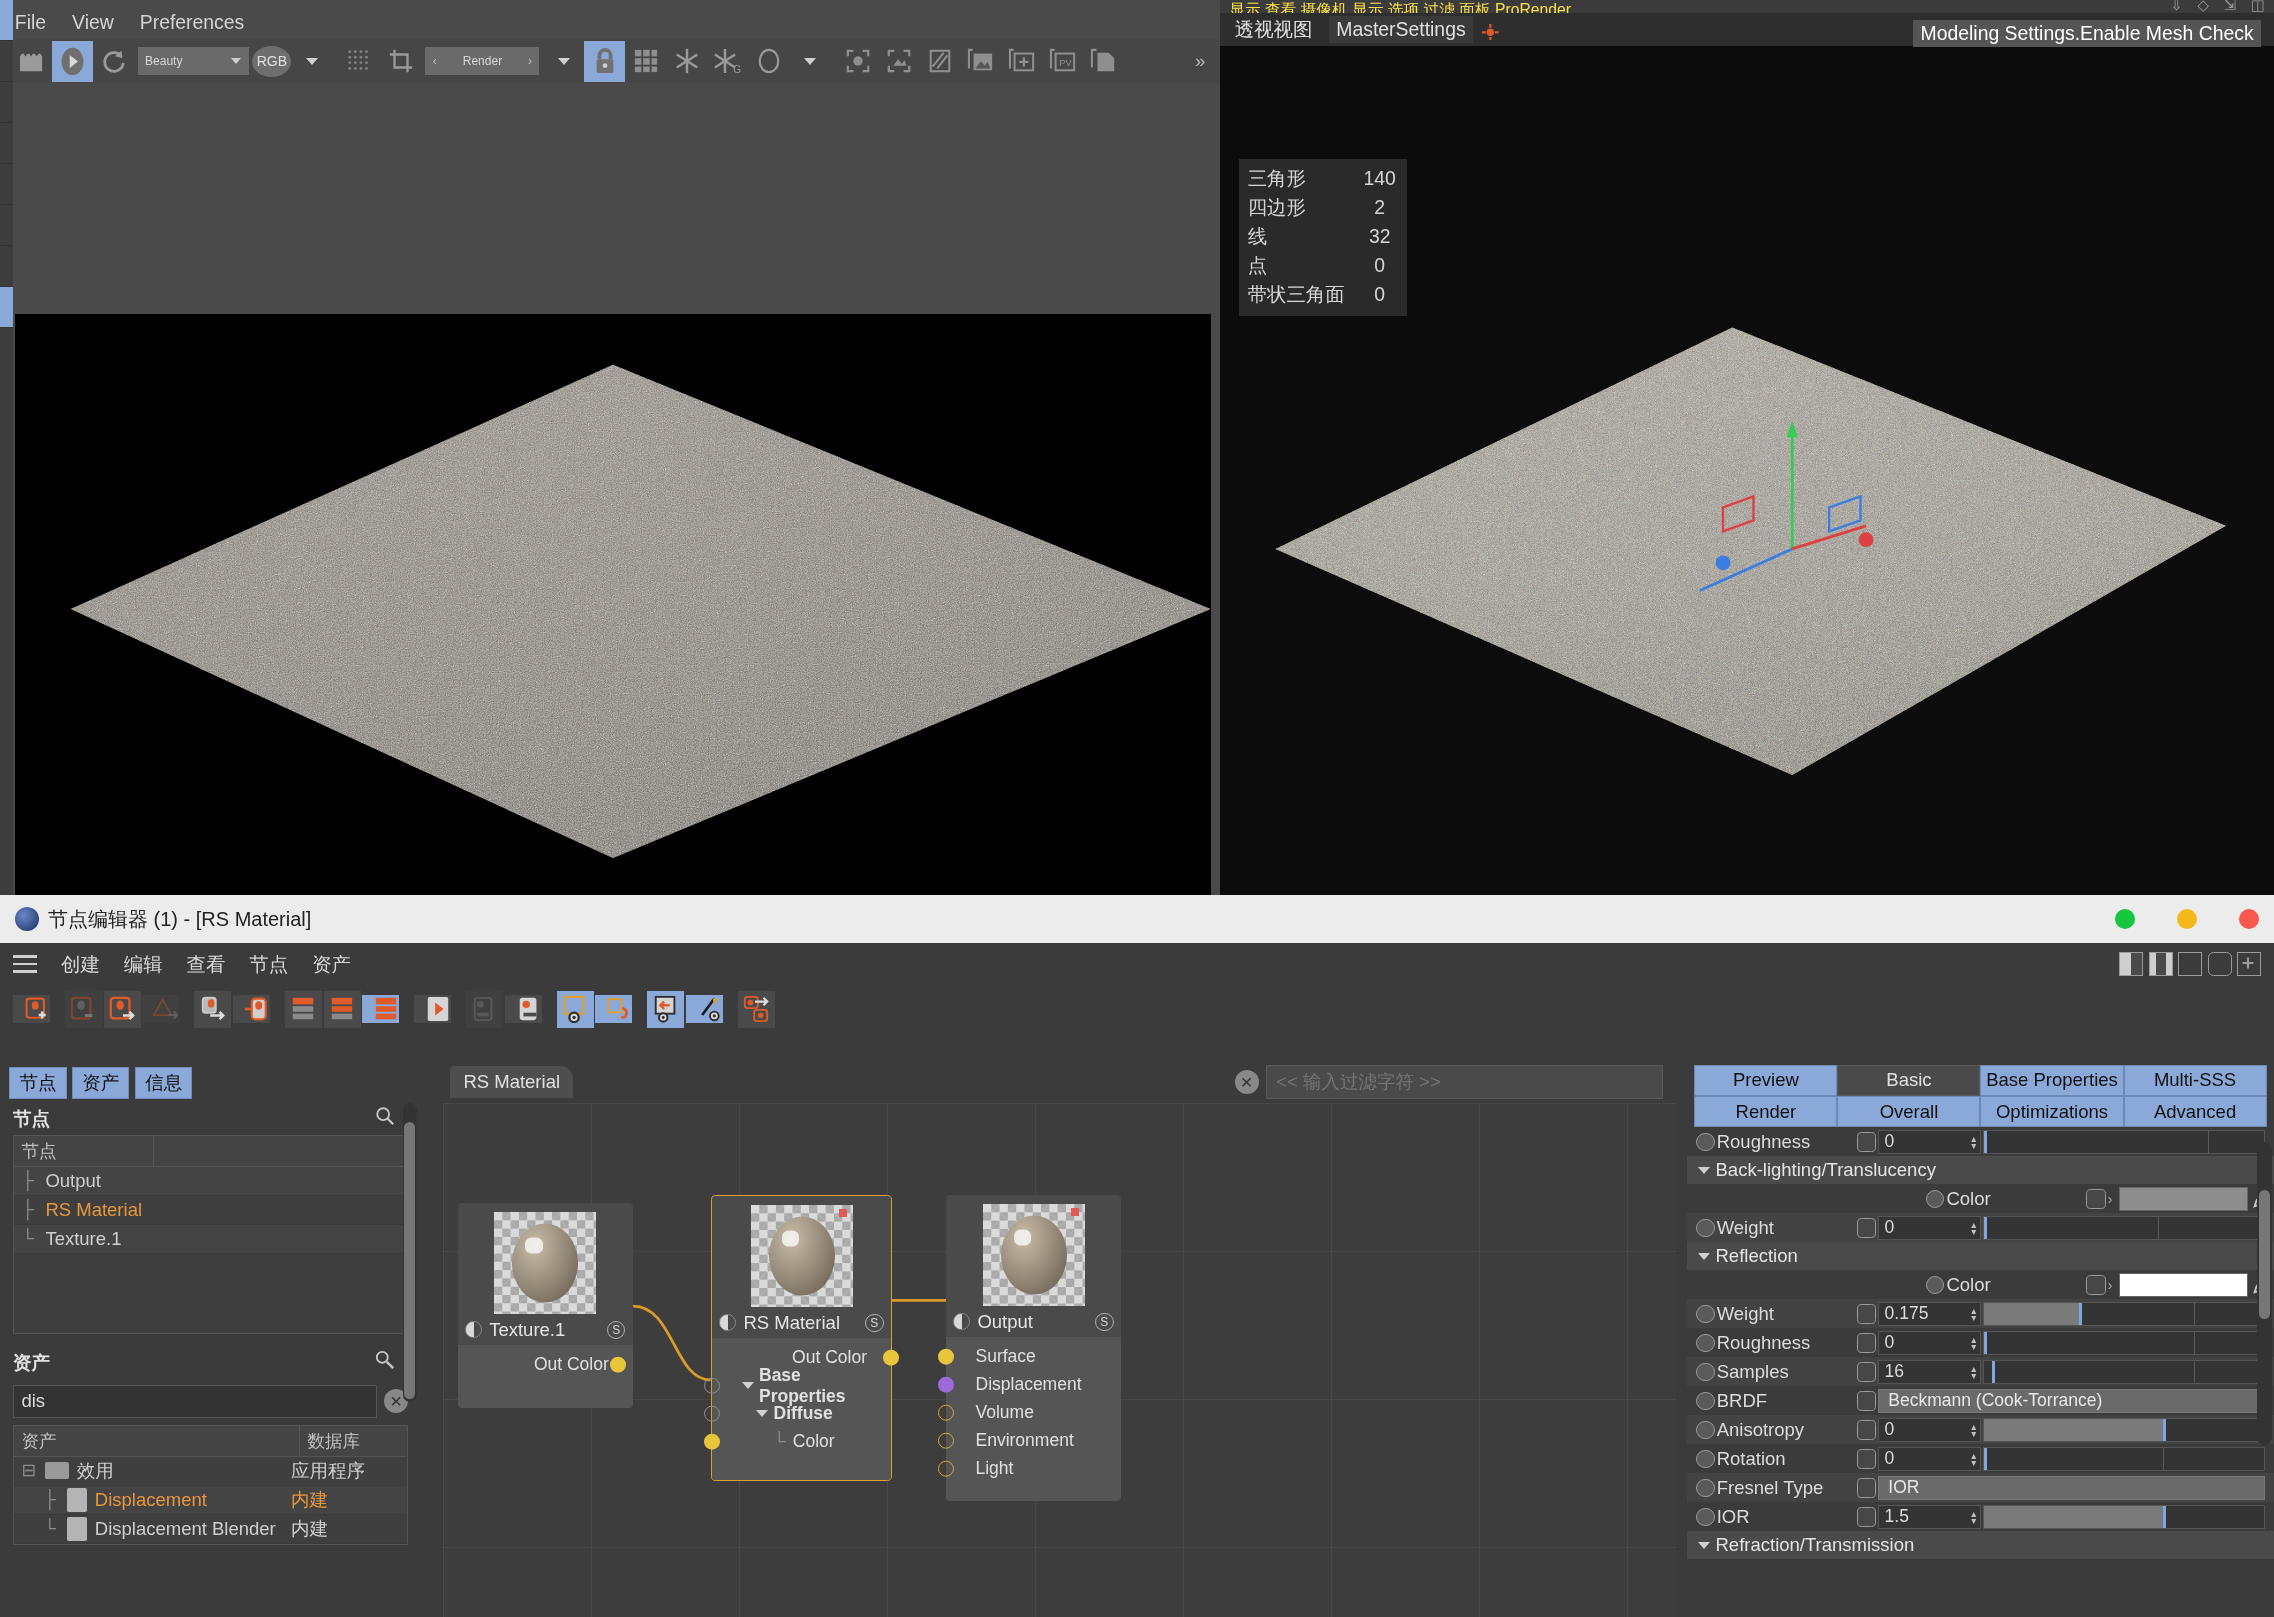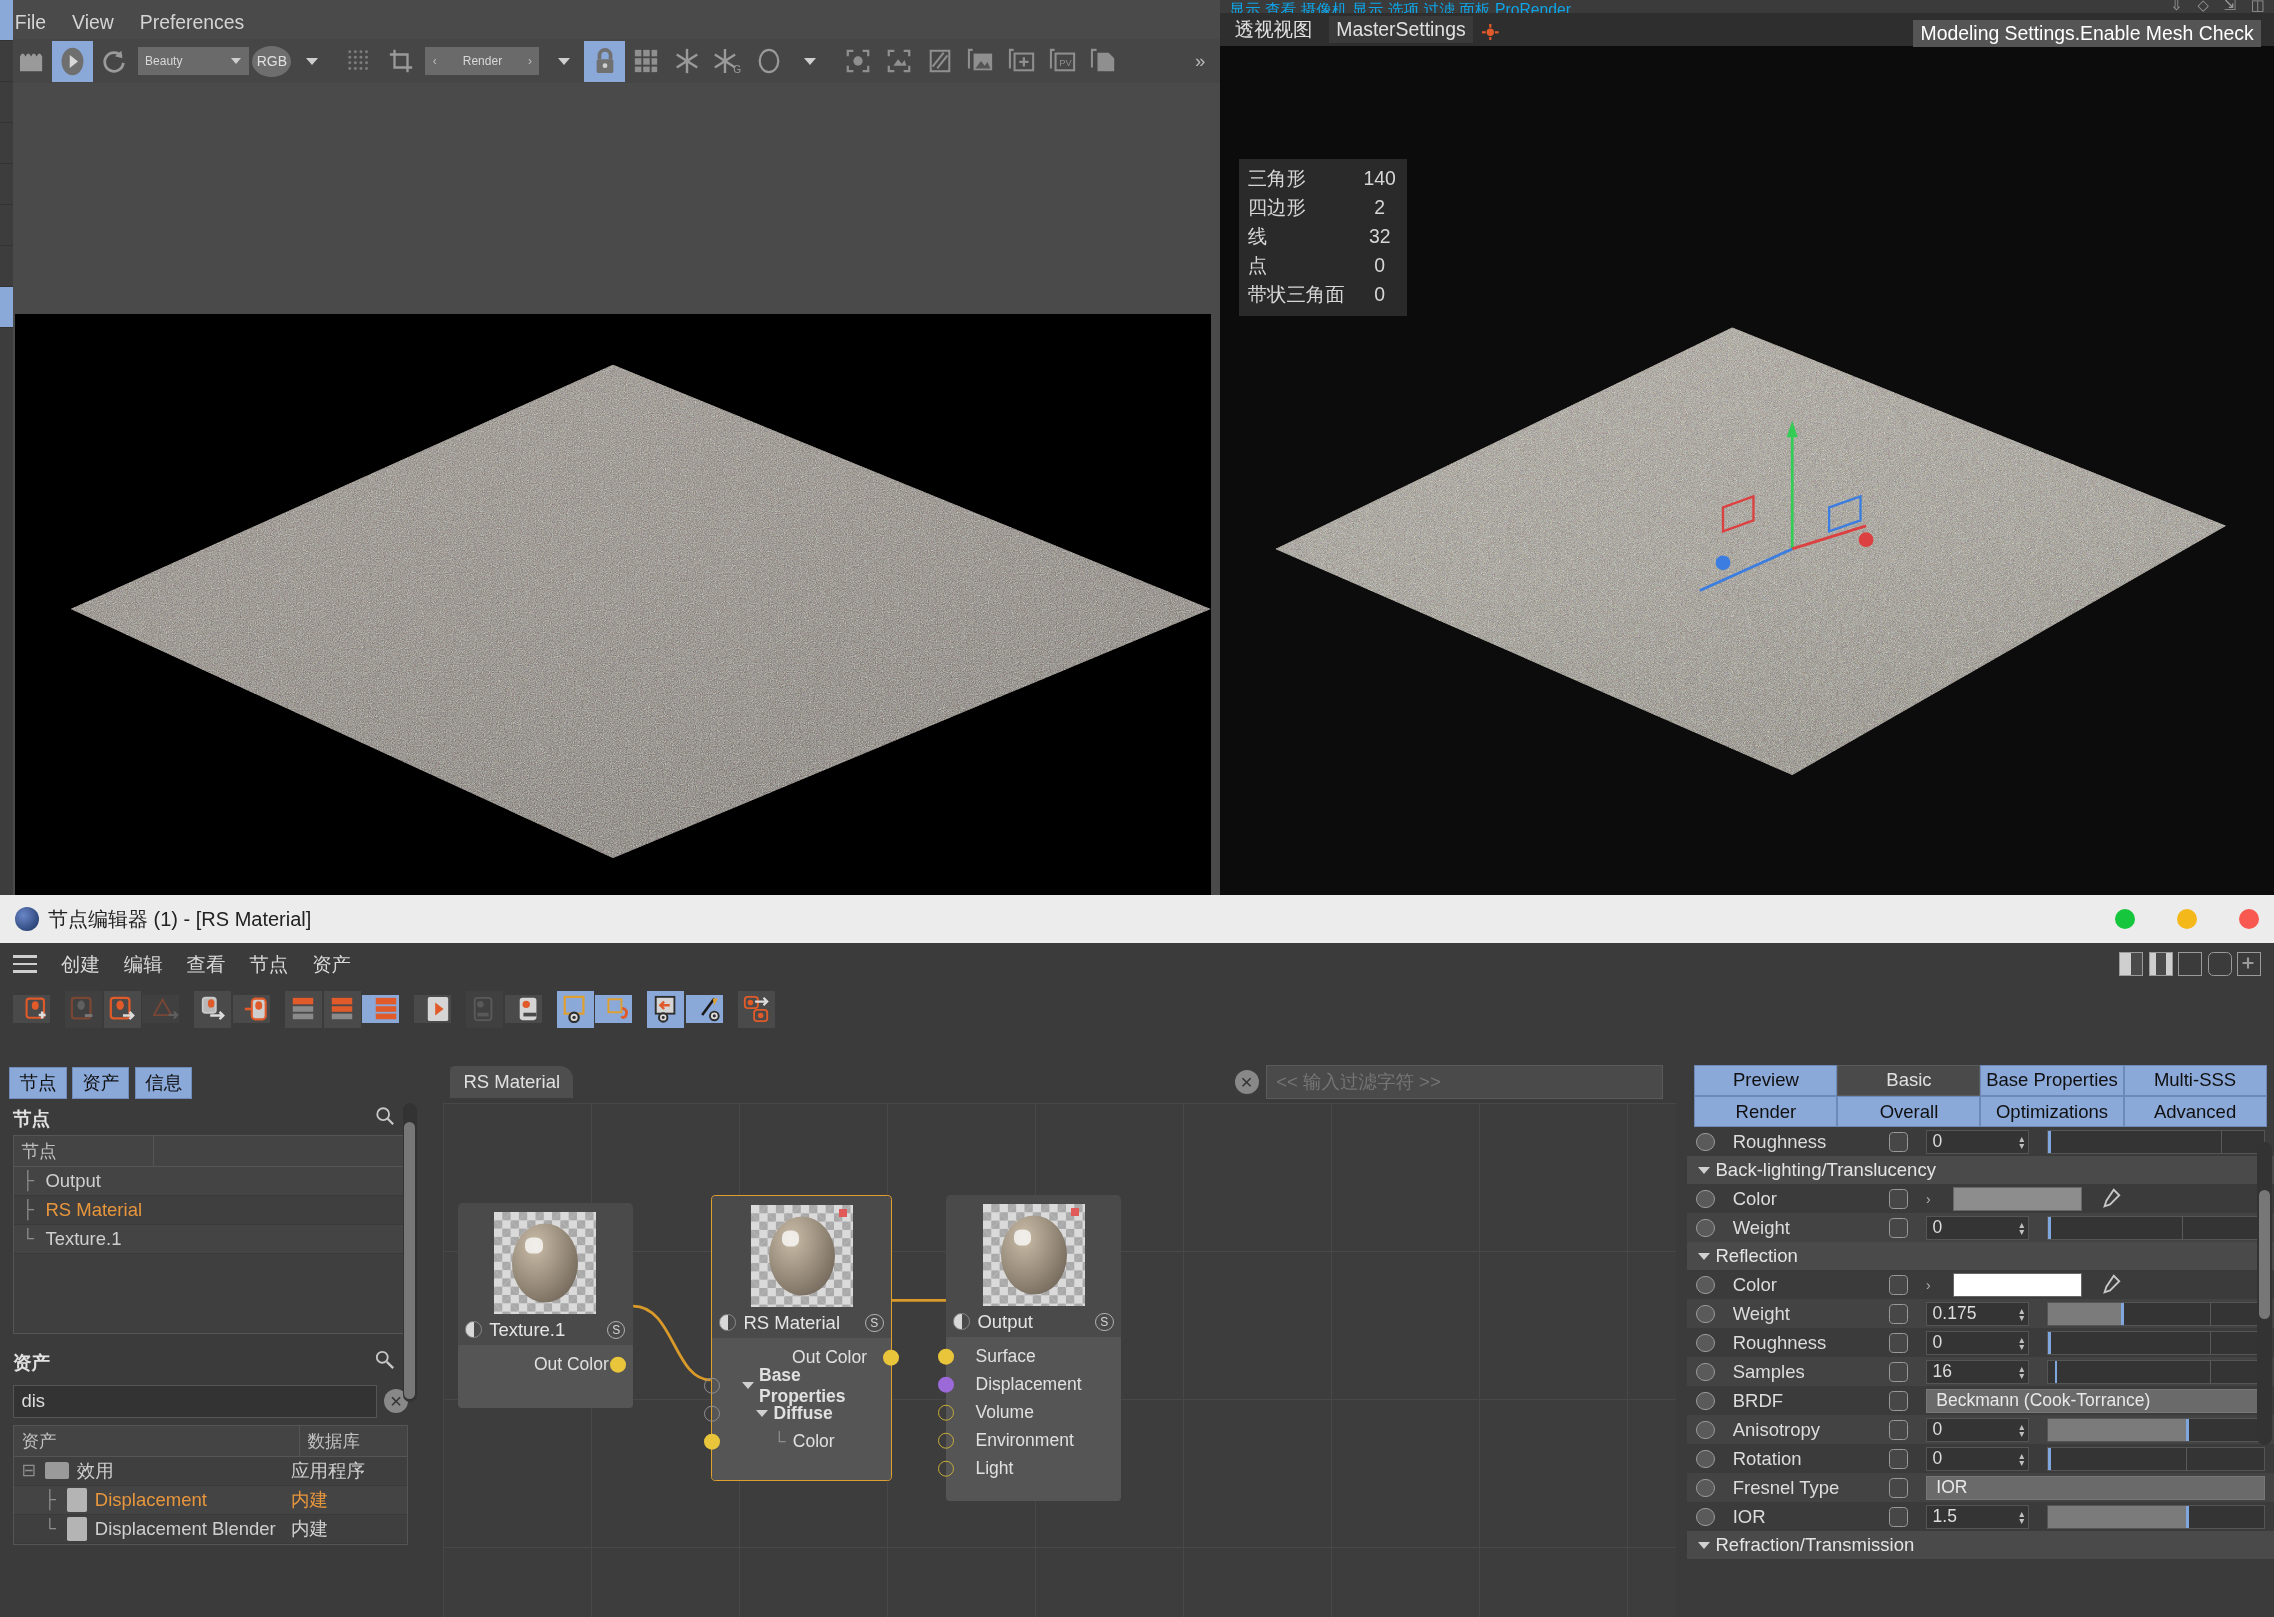--- a/index.html
+++ b/index.html
@@ -24,21 +24,21 @@
   .rv-canvas{position:absolute;left:14.8px;top:314px;width:1196px;height:581px;background:#000;overflow:hidden;}
   .rv-gap{position:absolute;left:0;top:83px;width:100%;height:231px;background:#4a4a4a;}
   .chevs{margin-left:auto;margin-right:14.8px;font-size:18.5px;color:#b9b9b9;}
 
   
   .vstrip{position:absolute;left:0;top:0;width:13px;height:895px;background:#3d3d3d;z-index:6;}
   .vstrip i{display:block;width:13px;height:41px;border-bottom:0.9px solid #333;}
 
   
   .vp{position:absolute;left:1220px;top:0;width:1054px;height:895px;background:#1c1c1c;}
-  .vp-topmenu{position:absolute;left:0;top:0;width:100%;height:13px;background:#3b3b3b;overflow:hidden;font-size:15.7px;color:#0ea5e9;white-space:nowrap;padding-left:9.2px;}
+  .vp-topmenu{position:absolute;left:0;top:0;width:100%;height:13px;background:#3b3b3b;overflow:hidden;font-size:15.7px;color:#fde047;white-space:nowrap;padding-left:9.2px;}
   .vp-tabs{position:absolute;left:0;top:13px;width:100%;height:33px;background:#2e2e2e;display:flex;align-items:center;padding-left:7.4px;gap:9.2px;font-size:19.4px;color:#e0e0e0;}
   .vp-tabs .tb-tab{padding:1.8px 7.4px;}
   .vp-tabs .tb-tab.act{background:#3a3a3a;}
   .gear{display:inline-block;width:14.8px;height:14.8px;}
   .vp-canvas{position:absolute;left:0;top:46px;width:100%;height:849px;background:#0c0c0c;overflow:hidden;}
   .stats{position:absolute;left:18.5px;top:113px;background:#2a2a2a;padding:5.5px 9.2px 7.4px 9.2px;font-size:19.4px;color:#d6d6d6;}
   .stats table{border-collapse:collapse;}
   .stats td{padding:0.9px 0;}
   .stats td.k{padding-right:16.6px;}
   .stats td.v{text-align:center;min-width:37px;}
@@ -120,21 +120,21 @@
   .port.hollow{background:transparent;border:1.8px solid #8e8e8e;}
   .port.yh{background:transparent;border:1.8px solid #c6ab3a;}
   .bold{font-weight:bold;}
   .tri{display:inline-block;width:0;height:0;border-left:6.5px solid transparent;border-right:6.5px solid transparent;border-top:7.4px solid #d0d0d0;margin-right:5.5px;}
 
   
   .ne-right{position:absolute;left:1687px;top:166px;width:587px;height:557px;background:#3b3b3b;}
   .ptabs{display:flex;flex-wrap:wrap;padding:3.7px 7.4px 0 7.4px;}
   .ptab{width:25%;text-align:center;font-size:18.5px;padding:3.7px 0;background:#8aa8d8;color:#101010;border:0.9px solid #6d89b8;}
   .ptab.inact{background:#4a4a4a;color:#e0e0e0;border-color:#5a5a5a;}
-  .prop{display:flex;align-items:center;height:29px;padding-left:9.2px;gap:18px;font-size:18.5px;color:#dcdcdc;}
+  .prop{display:flex;align-items:center;height:29px;padding-left:9.2px;gap:2px;font-size:18.5px;color:#dcdcdc;justify-content:flex-end;}
   .prop.alt{background:#434343;}
   .grp{display:flex;align-items:center;height:28px;padding-left:11px;background:#4a4a4a;font-size:18.5px;color:#e4e4e4;}
   .grp .tri{border-top-color:#d0d0d0;}
   .radio{width:18.5px;height:18.5px;border-radius:50%;border:1.8px solid #9a9a9a;background:#5a5a5a;flex:none;}
   .lbl{width:138px;white-space:nowrap;overflow:hidden;}
   .chk{width:19.4px;height:19.4px;border:1.8px solid #9a9a9a;border-radius:4.6px;background:#474747;flex:none;}
   .numf{width:103px;height:24px;background:#343434;border:0.9px solid #555;display:flex;align-items:center;padding-left:5.5px;font-size:17.5px;color:#dcdcdc;position:relative;flex:none;}
   .spin{position:absolute;right:3.7px;top:50%;transform:translateY(-50%);font-size:10px;line-height:7.4px;color:#c0c0c0;}
   .slider{flex:1;height:24px;background:#343434;border:0.9px solid #555;position:relative;margin-right:9.2px;}
   .slider .fill{position:absolute;left:0;top:0;bottom:0;background:#7b7b7b;}

